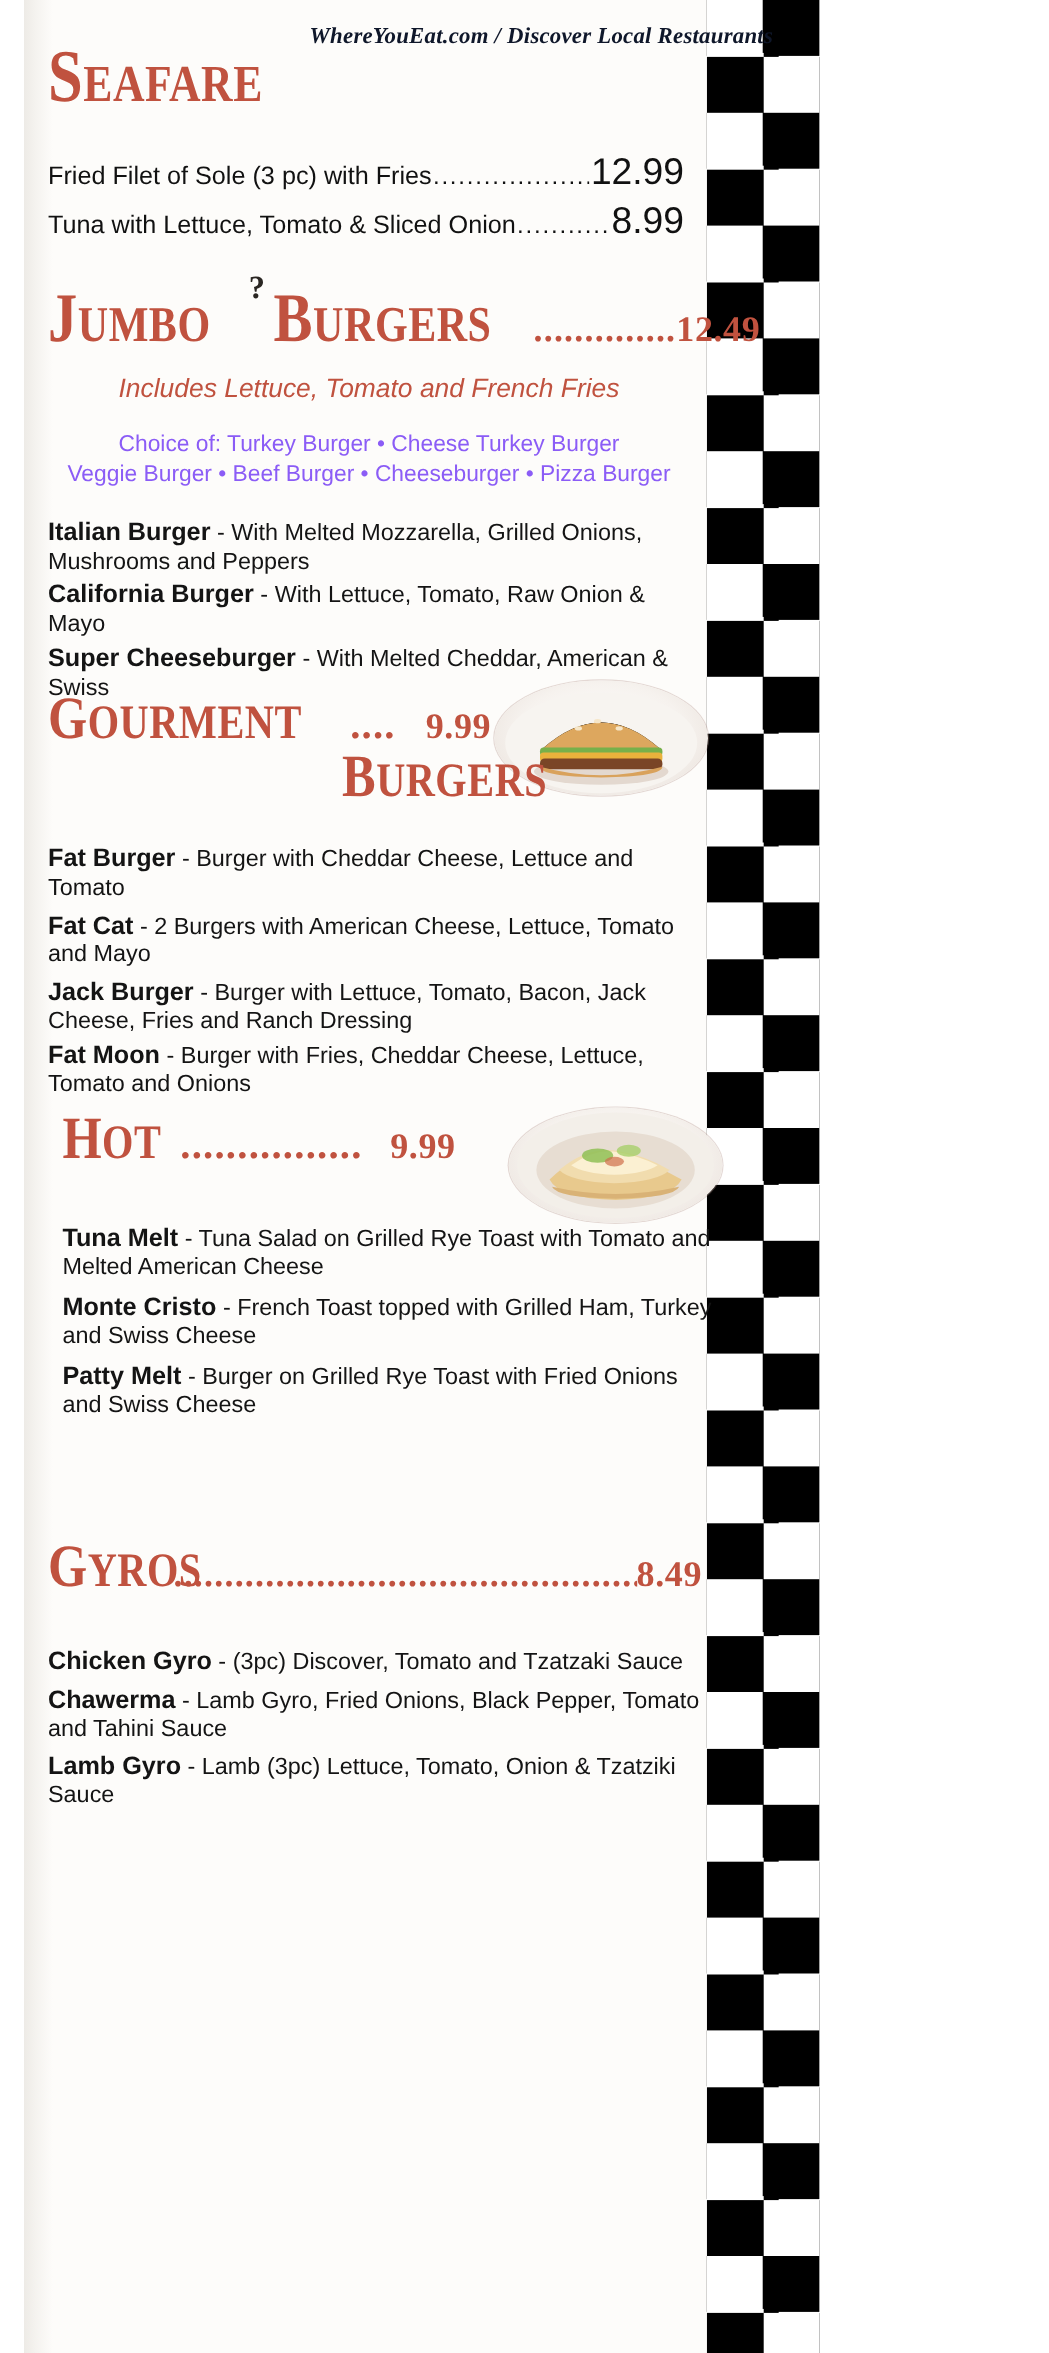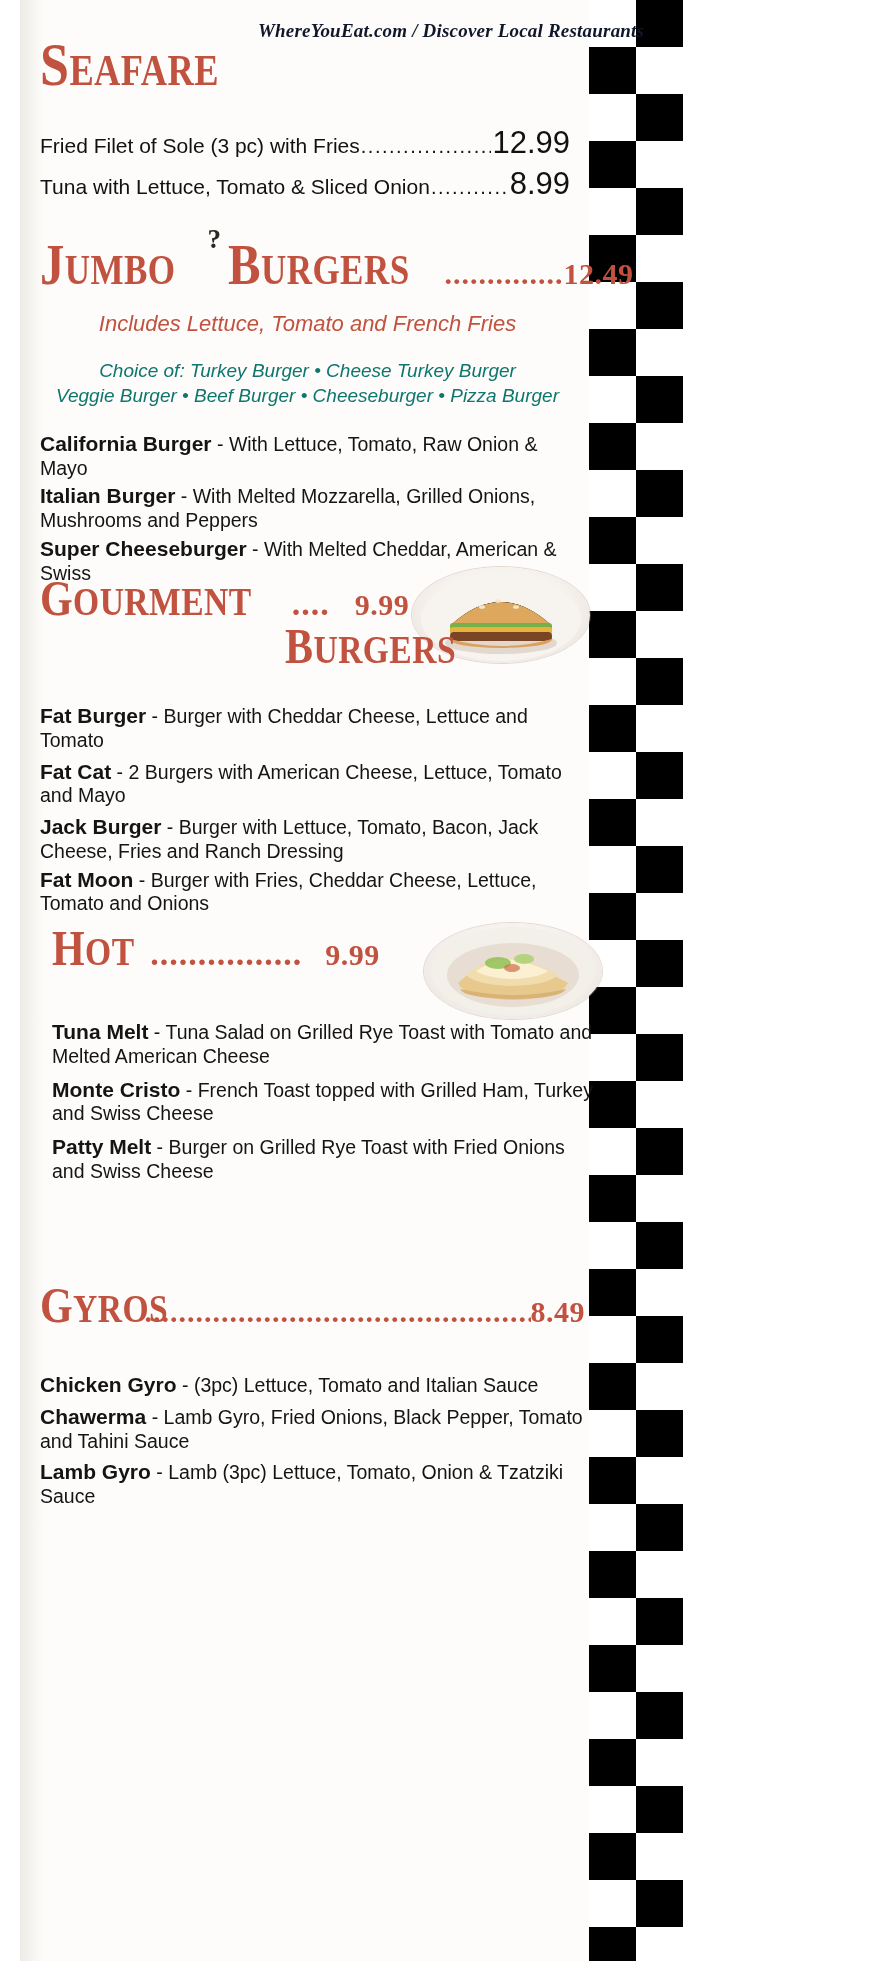--- a/index.html
+++ b/index.html
@@ -137,23 +137,22 @@
   }
   .desc-item .name {
     font-weight: bold;
     font-size: 21px;
   }
   .desc-item .dash { font-weight: normal; }
   .desc-item .desc { font-weight: normal; }
 
   .choice-line {
     font-family: "Liberation Sans", sans-serif;
-    font-style: italic;
     font-size: 19px;
-    color: #0f766e;
+    color: #8b5cf6;
     text-align: center;
     line-height: 1.3;
   }
   .includes-line {
     font-family: "Liberation Sans", sans-serif;
     font-style: italic;
     font-size: 22px;
     color: #c0523f;
     text-align: center;
   }
@@ -217,24 +216,24 @@
         </span><span class="dots-red" style="font-size:30px;">..............</span><span style="font-family:'Liberation Serif',serif; font-size:30px; color:#c0523f;">12.49</span>
       </div>
 
       <div class="includes-line" style="margin-top:20px;">Includes Lettuce, Tomato and French Fries</div>
 
       <div class="choice-line" style="margin-top:22px;">Choice of: Turkey Burger • Cheese Turkey Burger</div>
       <div class="choice-line">Veggie Burger • Beef Burger • Cheeseburger • Pizza Burger</div>
 
       <div style="margin-top:22px;">
         <div class="desc-item">
+          <span class="name">Italian Burger</span><span class="dash"> - </span><span class="desc">With Melted Mozzarella, Grilled Onions, Mushrooms and Peppers</span>
+        </div>
+        <div class="desc-item">
           <span class="name">California Burger</span><span class="dash"> - </span><span class="desc">With Lettuce, Tomato, Raw Onion &amp; Mayo</span>
-        </div>
-        <div class="desc-item">
-          <span class="name">Italian Burger</span><span class="dash"> - </span><span class="desc">With Melted Mozzarella, Grilled Onions, Mushrooms and Peppers</span>
         </div>
         <div class="desc-item">
           <span class="name">Super Cheeseburger</span><span class="dash"> - </span><span class="desc">With Melted Cheddar, American &amp; Swiss</span>
         </div>
       </div>
     </div>
 
     <div style="position:absolute; left:40px; top:575px; width:545px;">
 
       <div class="food-oval" style="position:absolute; right:-5px; top:-8px; width:178px; height:96px;">
@@ -328,21 +327,21 @@
       <div class="sec-head" style="font-size:50px; white-space:nowrap; display:flex; align-items:baseline;">
         <span class="display-word" style="flex:0 0 auto;">
           <span style="font-size:1em;">G</span><span style="font-size:.80em;">YROS</span>
         </span>
         <span class="dots-red" style="flex:1 1 auto; font-size:30px; overflow:hidden; white-space:nowrap; margin-left:-48px;">............................................................</span>
         <span style="font-family:'Liberation Serif',serif; font-size:30px; color:#c0523f; flex:0 0 auto;">8.49</span>
       </div>
 
       <div style="margin-top:44px;">
         <div class="desc-item" style="margin-bottom:6px;">
-          <span class="name">Chicken Gyro</span><span class="dash"> - </span><span class="desc">(3pc) Lettuce, Tomato and Italian Sauce</span>
+          <span class="name">Chicken Gyro</span><span class="dash"> - </span><span class="desc">(3pc) Discover, Tomato and Tzatzaki Sauce</span>
         </div>
         <div class="desc-item" style="margin-bottom:6px;">
           <span class="name">Chawerma</span><span class="dash"> - </span><span class="desc">Lamb Gyro, Fried Onions, Black Pepper, Tomato and Tahini Sauce</span>
         </div>
         <div class="desc-item">
           <span class="name">Lamb Gyro</span><span class="dash"> - </span><span class="desc">Lamb (3pc) Lettuce, Tomato, Onion &amp; Tzatziki Sauce</span>
         </div>
       </div>
     </div>
 

